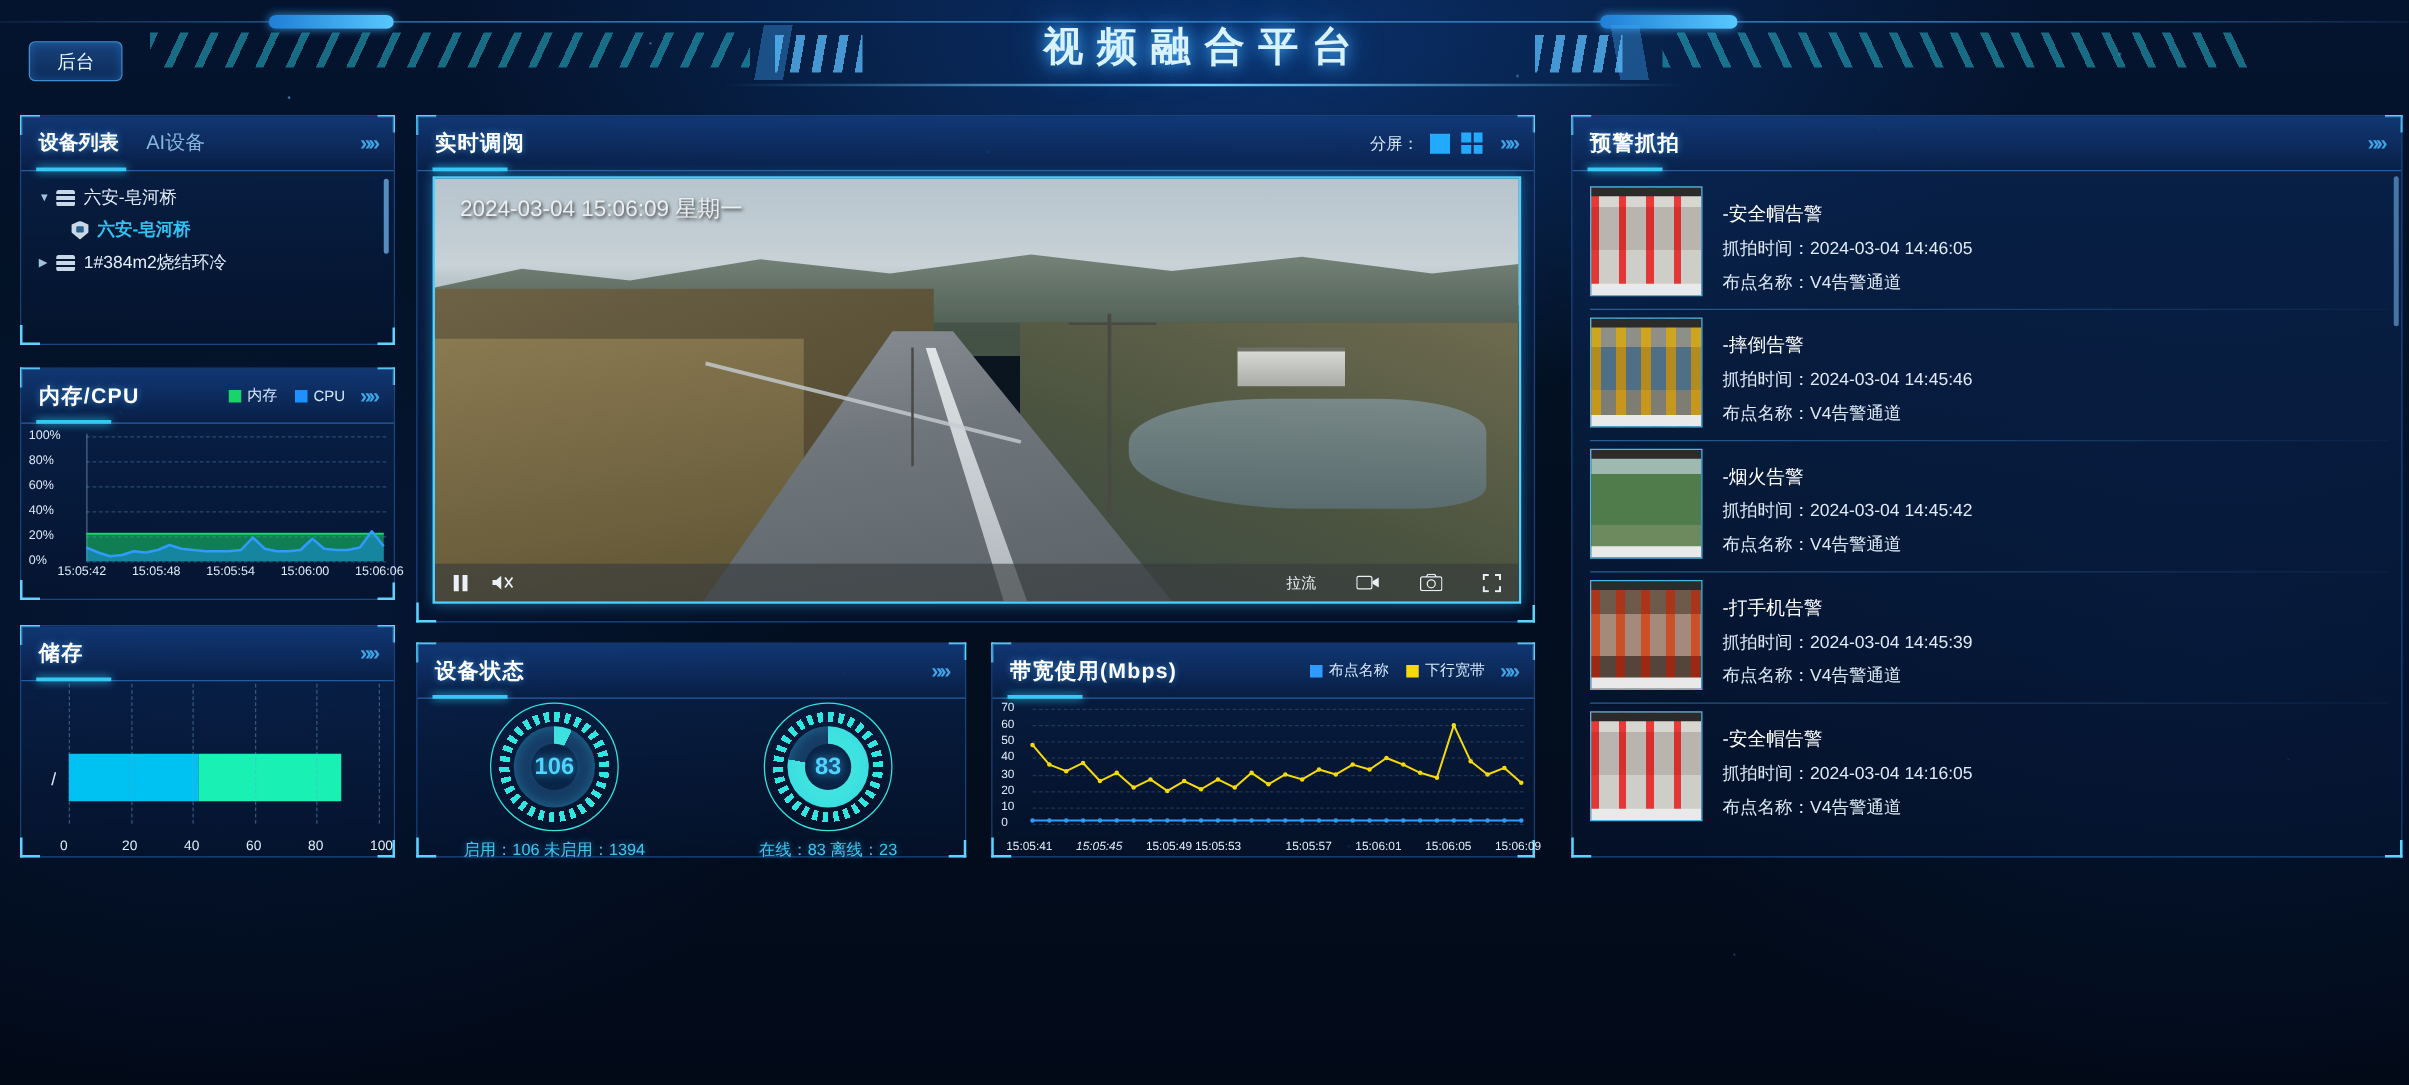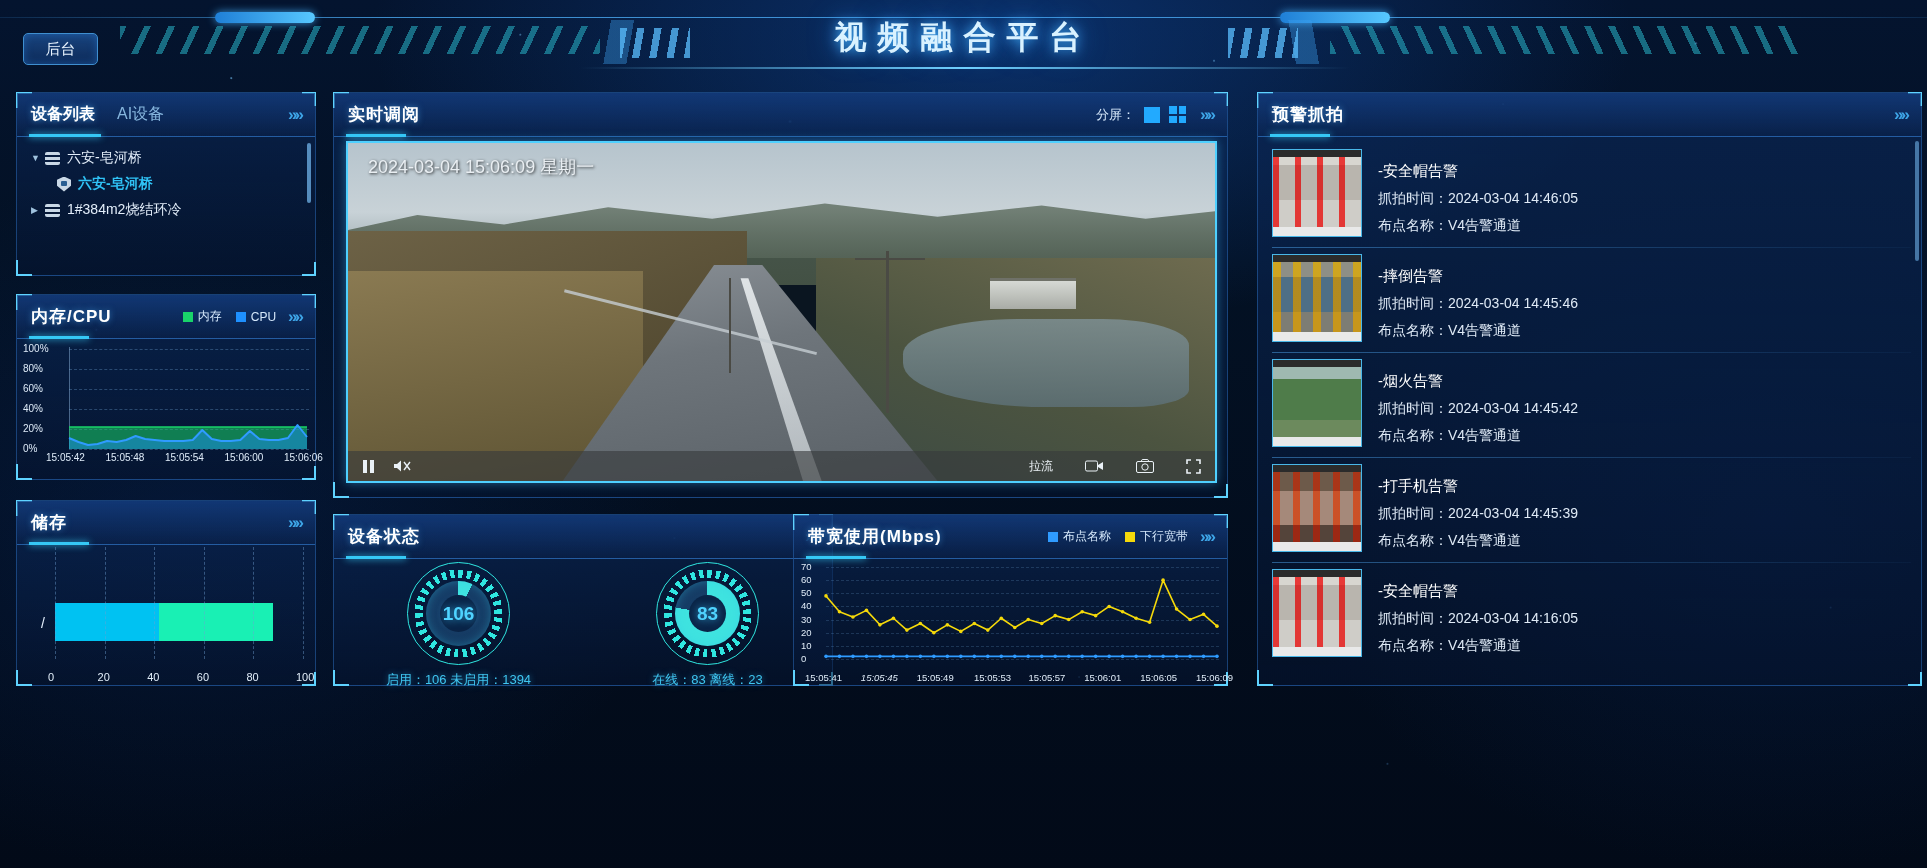--- a/index.html
+++ b/index.html
@@ -180,21 +180,21 @@
     background:linear-gradient(180deg,#d6d9d4,#a9aca6); border-top:3px solid #6f7168; }
   .vid-ts { position:absolute; left:20px; top:12px; font-size:18px; color:#e9eef2;
     text-shadow:1px 1px 3px rgba(0,0,0,.8); font-family:"Liberation Sans",sans-serif; }
   .vid-ctrl { position:absolute; left:0; right:0; bottom:0; height:30px;
     background:rgba(55,58,60,.62); display:flex; align-items:center; padding:0 14px; gap:18px;
     color:#e8eef2; font-size:12px; }
   .vid-ctrl .right { margin-left:auto; display:flex; align-items:center; gap:32px; }
   .ico { cursor:pointer; display:inline-flex; align-items:center; }
 
   
-  #statPanel { left:333px; top:514px; width:500px; height:172px; }
+  #statPanel { left:333px; top:514px; width:440px; height:172px; }
   .gauges { display:flex; height:128px; }
   .gauge-col { flex:1; position:relative; display:flex; flex-direction:column; align-items:center; }
   .gauge { position:relative; width:103px; height:103px; margin-top:3px; }
   .gauge .ring-out { position:absolute; inset:0; border-radius:50%; border:1.5px solid #2fe6e0; }
   .gauge .ticks { position:absolute; inset:6px; border-radius:50%;
     background: repeating-conic-gradient(#2fe6e0 0deg 6deg, rgba(0,0,0,0) 6deg 12deg);
     -webkit-mask: radial-gradient(circle, transparent 0 36px, #000 36px 44px, transparent 44px);
             mask: radial-gradient(circle, transparent 0 36px, #000 36px 44px, transparent 44px); }
   .gauge .donut { position:absolute; inset:19px; border-radius:50%; }
   .gauge .hole { position:absolute; inset:33px; border-radius:50%; background:#0a2447;
@@ -543,21 +543,21 @@
         <circle cx="355.58620689655174" cy="97.37142857142857" r="1.8" fill="#2f9bff"></circle>
         <circle cx="369.06896551724134" cy="97.37142857142857" r="1.8" fill="#2f9bff"></circle>
         <circle cx="382.55172413793105" cy="97.37142857142857" r="1.8" fill="#2f9bff"></circle>
         <circle cx="396.0344827586207" cy="97.37142857142857" r="1.8" fill="#2f9bff"></circle>
         <circle cx="409.51724137931035" cy="97.37142857142857" r="1.8" fill="#2f9bff"></circle>
         <circle cx="423" cy="97.37142857142857" r="1.8" fill="#2f9bff"></circle>
       </svg>
       <div class="bw-x" style="left: 11px;">15:05:41</div>
       <div class="bw-x" style="left: 66.8571px; font-style: italic;">15:05:45</div>
       <div class="bw-x" style="left: 122.714px;">15:05:49</div>
-      <div class="bw-x" style="left: 180px;">15:05:53</div>
+      <div class="bw-x" style="left: 162px;">15:05:53</div>
       <div class="bw-x" style="left: 234.429px;">15:05:57</div>
       <div class="bw-x" style="left: 290.286px;">15:06:01</div>
       <div class="bw-x" style="left: 346.143px;">15:06:05</div>
       <div class="bw-x" style="left: 402px;">15:06:09</div>
     </div>
 </div>
 
 <div class="panel" id="alertPanel">
   <span class="corner-tr"></span>
   <span class="corner-br"></span>

